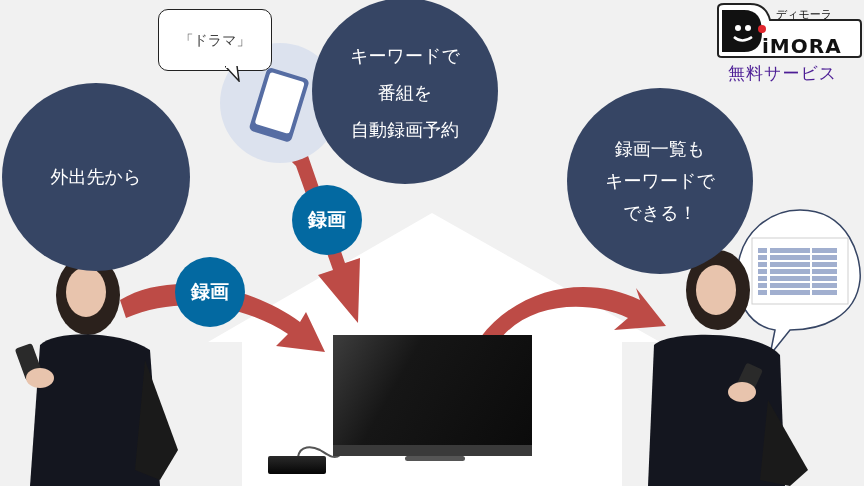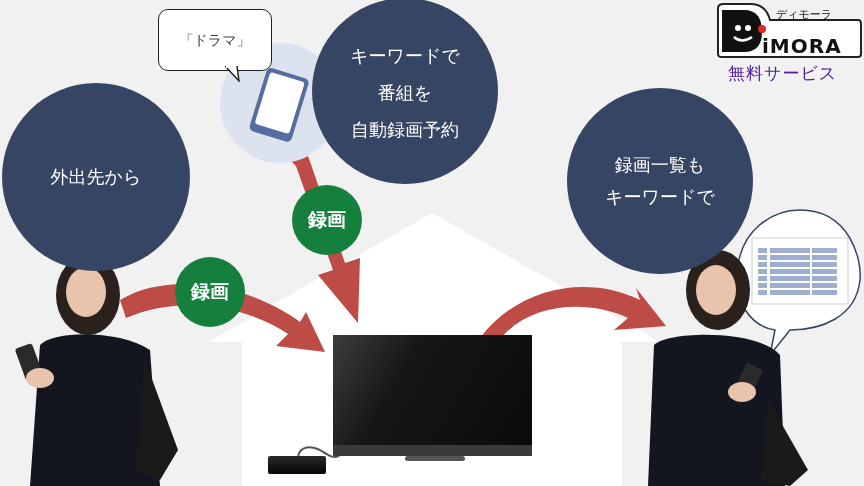--- a/index.html
+++ b/index.html
@@ -15,21 +15,21 @@
     position: absolute; border-radius: 50%;
     background: #364564; color: #ffffff;
     display: flex; flex-direction: column; align-items: center; justify-content: center;
     text-align: center;
   }
   .bubble .line { display: block; white-space: nowrap; font-family: Liberation Serif, serif; }
   .b-left { left: 2px; top: 83px; width: 188px; height: 188px; font-size: 18px; line-height: 37px; }
   .b-keyword { left: 312px; top: -2px; width: 186px; height: 186px; font-size: 18px; line-height: 37px; padding-top: 4px; box-sizing: border-box; }
   .b-right { left: 567px; top: 88px; width: 186px; height: 186px; font-size: 18px; line-height: 32px; }
   .rec-badge {
-    position: absolute; border-radius: 50%; background: #15803d; color: #fff;
+    position: absolute; border-radius: 50%; background: #0369a1; color: #fff;
     display: flex; align-items: center; justify-content: center;
     font-size: 19px; font-weight: bold; width: 70px; height: 70px;
   }
   .callout {
     position: absolute; left: 158px; top: 9px; width: 112px; height: 60px;
     background: #fff; border: 1.5px solid #222; border-radius: 10px;
     display: flex; flex-direction: column; align-items: center; justify-content: center;
     font-size: 14px; line-height: 22px; color: #404040;
   }
   .logo { position: absolute; left: 714px; top: 2px; width: 148px; height: 56px; }
@@ -120,20 +120,21 @@
 
 <div class="bubble b-keyword">
   <span class="line">キーワードで</span>
   <span class="line">番組を</span>
   <span class="line">自動録画予約</span>
 </div>
 
 <div class="bubble b-right">
   <span class="line">録画一覧も</span>
   <span class="line">キーワードで</span>
+  <span class="line">できる！</span>
 </div>
 
 <div class="rec-badge" style="left:175px; top:257px;">
   <span>録画</span>
 </div>
 <div class="rec-badge" style="left:292px; top:185px;">
   <span>録画</span>
 </div>
 
 <div class="callout">

